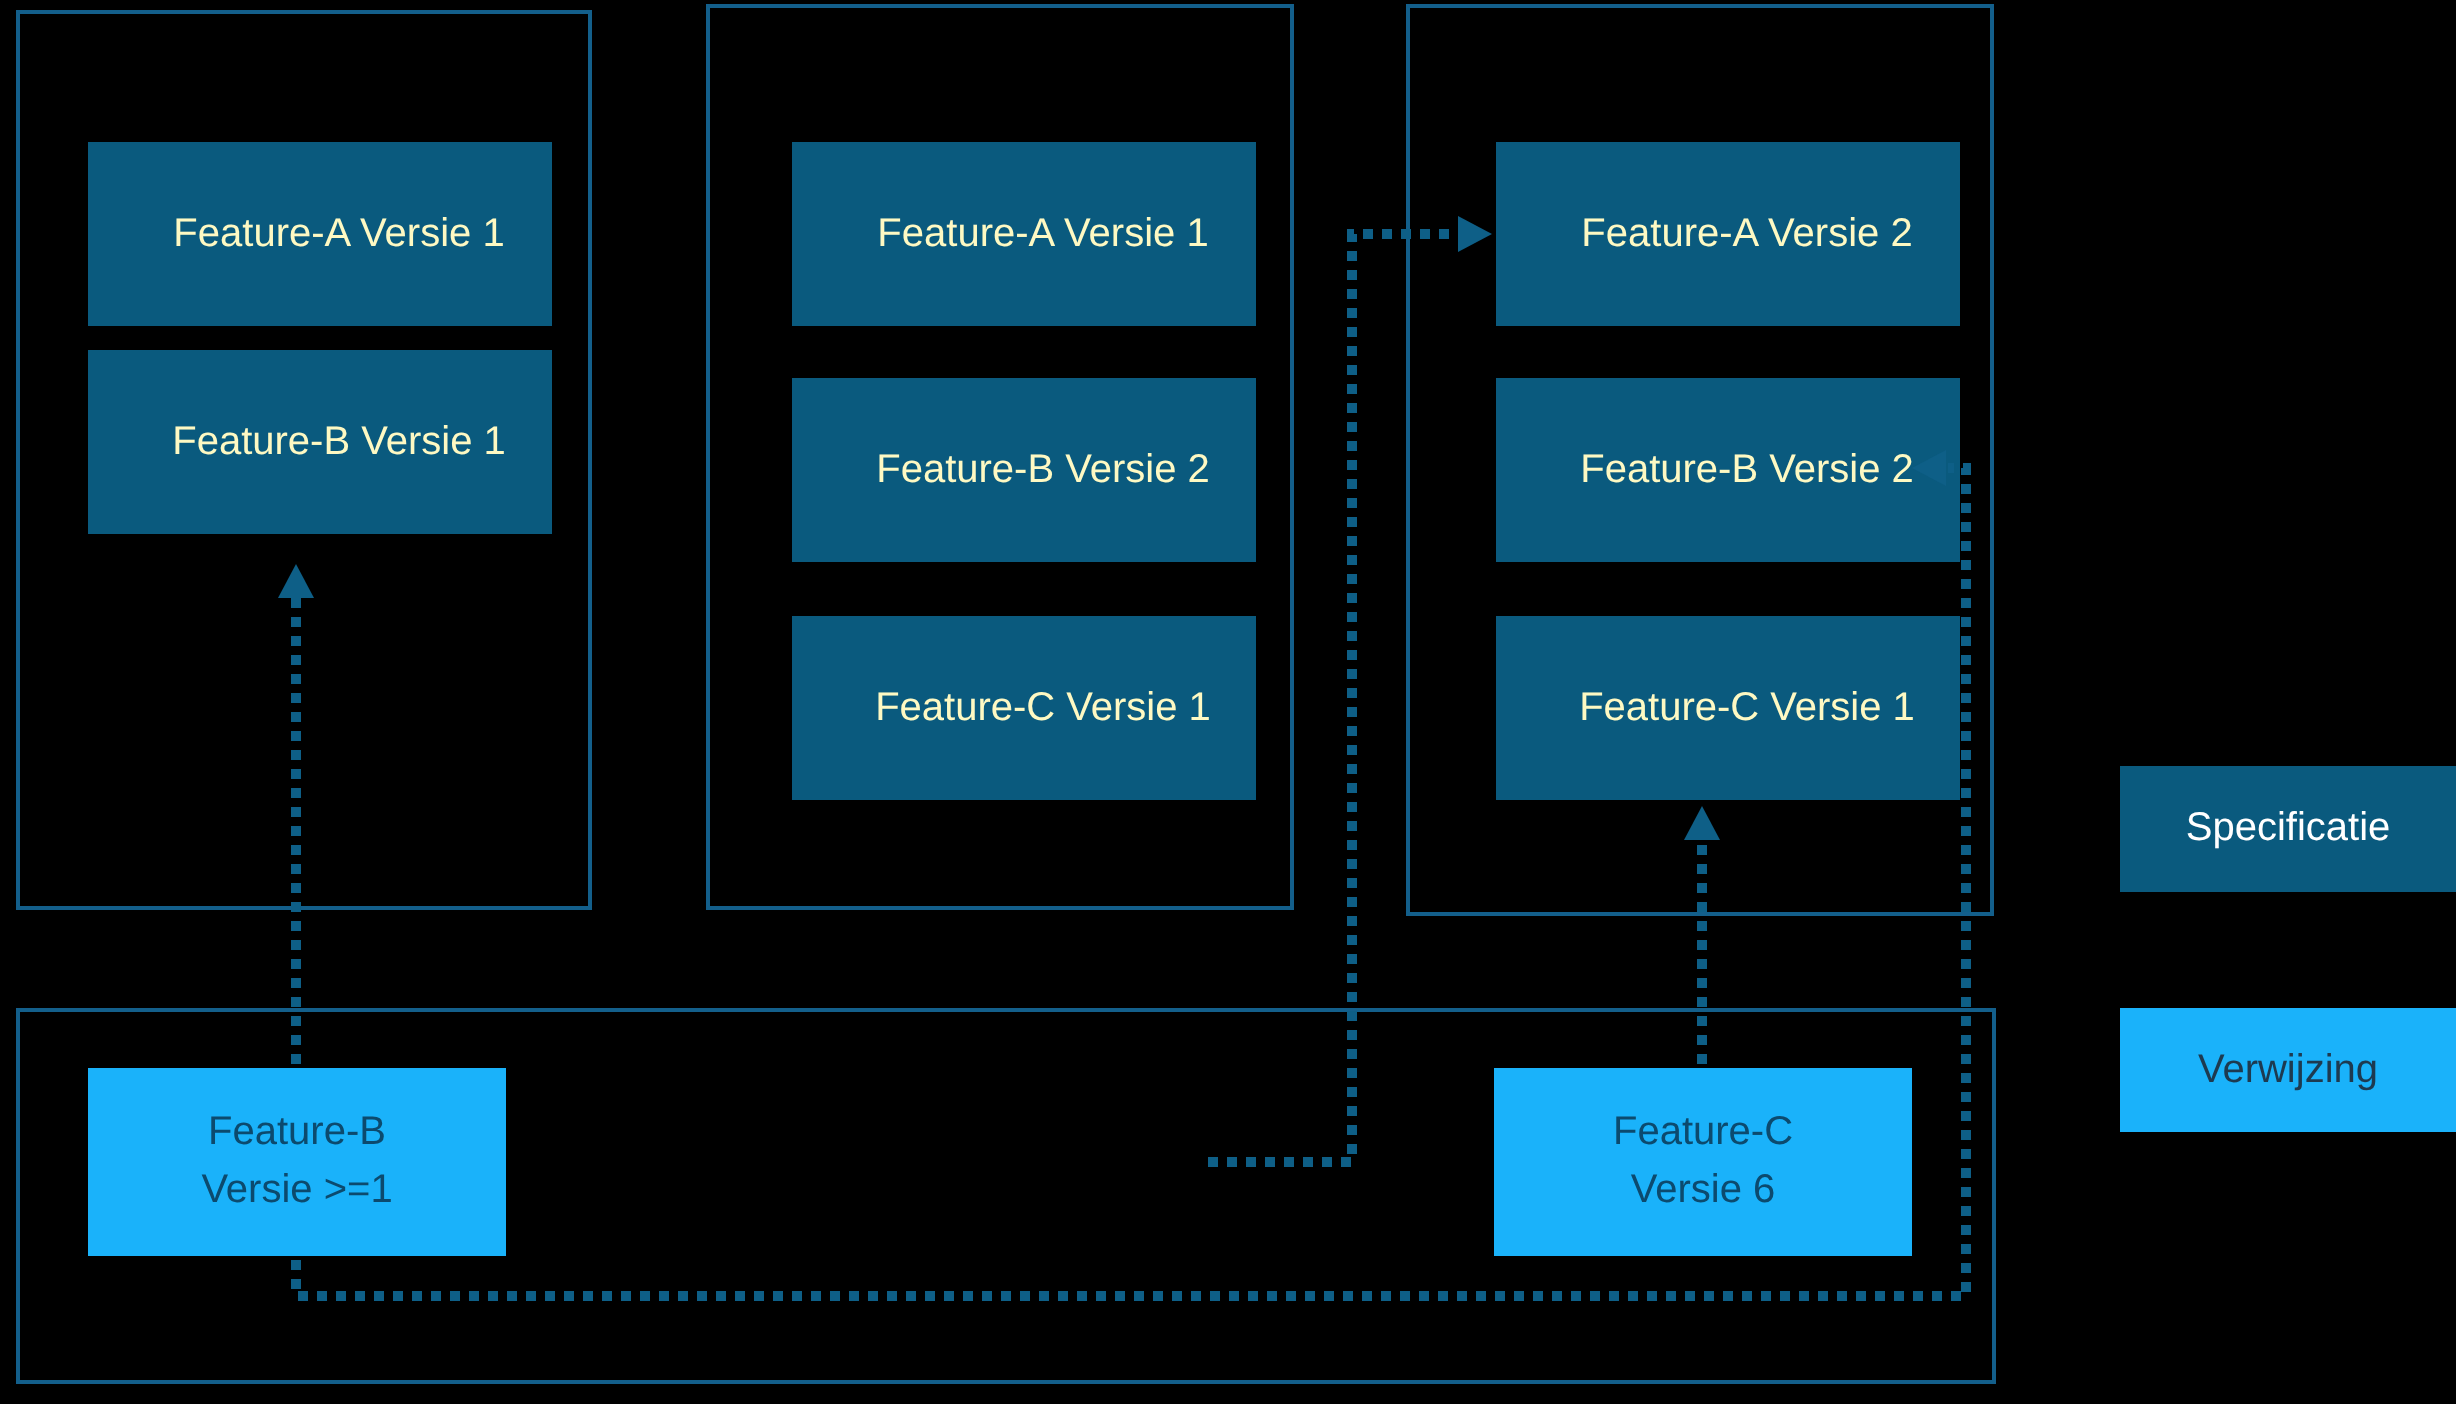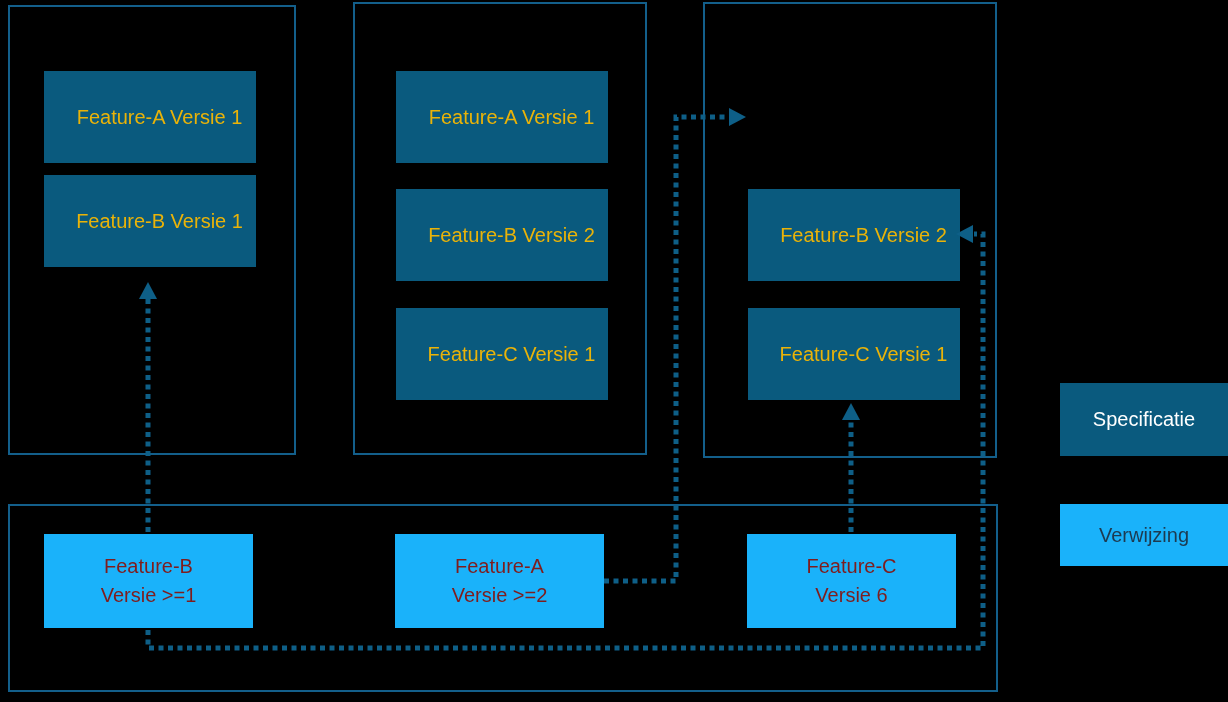--- a/index.html
+++ b/index.html
@@ -17,43 +17,43 @@
     background: transparent;
     box-sizing: border-box;
   }
   .g1 { left: 8px;   top: 5px;   width: 288px; height: 450px; }
   .g2 { left: 353px; top: 2px;   width: 294px; height: 453px; }
   .g3 { left: 703px; top: 2px;   width: 294px; height: 456px; }
   .gbottom { left: 8px; top: 504px; width: 990px; height: 188px; }
 
   .spec-box {
     position: absolute;
-    width: 212px; height: 92px;
+    width: 232px; height: 92px;
     background: #0a5a7e;
-    color: #eab308;
+    color: #fef9c3;
     font-size: 20px;
     display: flex; align-items: center; justify-content: center;
     text-align: center;
     box-sizing: border-box;
     padding-left: 19px;
   }
   .ref-box {
     position: absolute;
     width: 209px; height: 94px;
     background: #1ab2fa;
-    color: #7f1d1d;
+    color: #0c4a6e;
     font-size: 20px;
     line-height: 29px;
     display: flex; flex-direction: column; align-items: center; justify-content: center;
     text-align: center;
     box-sizing: border-box;
   }
   .legend-box {
     position: absolute;
-    left: 1060px; width: 168px; height: 73px;
+    left: 1060px; width: 168px; height: 63px;
     font-size: 20px;
     display: flex; align-items: center; justify-content: center;
     box-sizing: border-box;
   }
   .legend-spec { top: 383px; background: #0a5a7e; color: #ffffff; }
   .legend-ref  { top: 504px; height: 62px; background: #1ab2fa; color: #1d3a50; }
 
   svg.arrows { position: absolute; left: 0; top: 0; pointer-events: none; }
   .dash { stroke: #0e5f87; stroke-width: 5; fill: none; stroke-dasharray: 5 4.5; }
   .head { fill: #0e5f87; stroke: none; }
@@ -69,30 +69,27 @@
 
   <div class="container gbottom"></div>
 
   <div class="spec-box" style="left:44px; top:71px;">Feature-A Versie 1</div>
   <div class="spec-box" style="left:44px; top:175px;">Feature-B Versie 1</div>
 
   <div class="spec-box" style="left:396px; top:71px;">Feature-A Versie 1</div>
   <div class="spec-box" style="left:396px; top:189px;">Feature-B Versie 2</div>
   <div class="spec-box" style="left:396px; top:308px;">Feature-C Versie 1</div>
 
+  <div class="spec-box" style="left:748px; top:71px;">Feature-A Versie 2</div>
   <div class="spec-box" style="left:748px; top:189px;">Feature-B Versie 2</div>
   <div class="spec-box" style="left:748px; top:308px;">Feature-C Versie 1</div>
 
   <div class="ref-box" style="left:44px; top:534px;">
     <span>Feature-B</span>
     <span>Versie &gt;=1</span>
-  </div>
-  <div class="ref-box" style="left:395px; top:534px;">
-    <span>Feature-A</span>
-    <span>Versie &gt;=2</span>
   </div>
   <div class="ref-box" style="left:747px; top:534px;">
     <span>Feature-C</span>
     <span>Versie 6</span>
   </div>
 
   <div class="legend-box legend-spec">Specificatie</div>
   <div class="legend-box legend-ref">Verwijzing</div>
 
   <svg class="arrows" width="1228" height="702" viewBox="0 0 1228 702">

